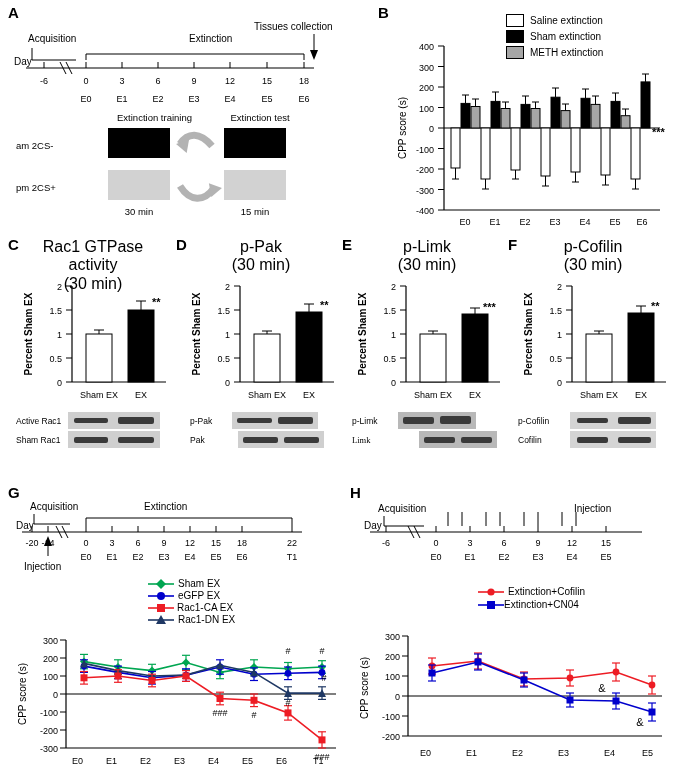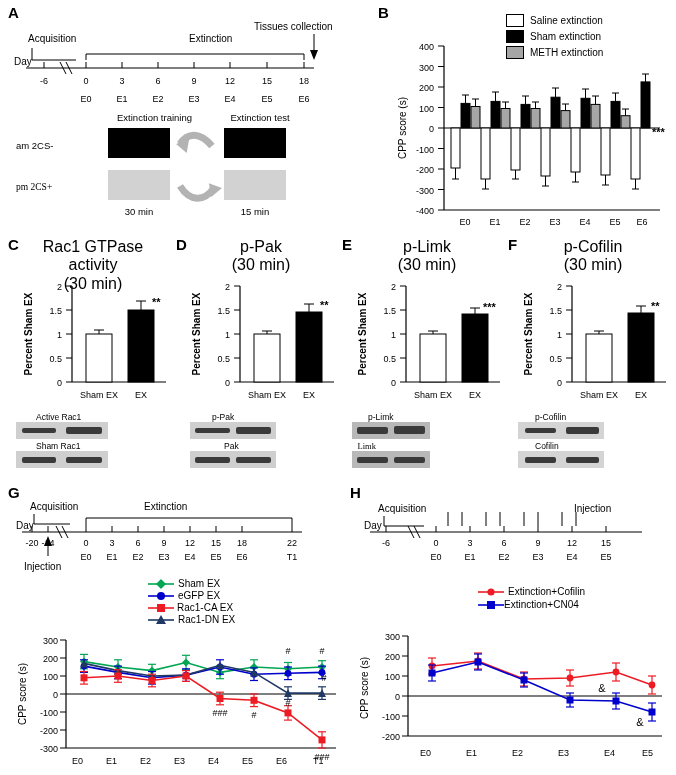--- a/index.html
+++ b/index.html
@@ -4,21 +4,21 @@
 <style>
   html,body{margin:0;padding:0;background:#fff;}
   body{width:676px;height:775px;position:relative;font-family:"Liberation Sans",sans-serif;color:#000;}
   .panel-letter{position:absolute;font-weight:bold;font-size:15px;}
   .ttl{position:absolute;font-size:16px;text-align:center;line-height:1.15;}
   svg{display:block;}
   .lbl{font-size:9px;}
   .axlbl{font-size:10px;}
   .legtxt{font-size:10px;}
   .wb-wrap{position:absolute;}
-  .wb-row{display:flex;align-items:center;margin-bottom:2px;flex-direction:column;}
+  .wb-row{display:flex;align-items:center;margin-bottom:2px;}
   .wb-name{font-size:8.5px;width:52px;text-align:left;}
   .wb-img{height:17px;position:relative;overflow:hidden;background:#cfcfcf;}
   .bandline{position:absolute;left:4%;width:92%;height:6px;background:#3a3a3a;border-radius:2px;filter:blur(0.4px);}
 </style>
 </head>
 <body>
 
 <div class="panel-letter" style="left:8px;top:4px;">A</div>
 
 <svg width="330" height="230" style="position:absolute;left:14px;top:16px;">
@@ -70,21 +70,21 @@
   <text x="216" y="86" text-anchor="middle" class="lbl">E4</text>
   <text x="253" y="86" text-anchor="middle" class="lbl">E5</text>
   <text x="290" y="86" text-anchor="middle" class="lbl">E6</text>
 </svg>
 
 <div style="position:absolute;left:84px;top:112px;">
   <div style="position:relative;width:250px;height:112px;">
     <div class="lbl" style="position:absolute;left:4px;top:0;width:104px;text-align:right;font-size:9.5px;">Extinction training</div>
     <div class="lbl" style="position:absolute;left:128px;top:0;width:96px;text-align:center;font-size:9.5px;">Extinction test</div>
     <div class="lbl" style="position:absolute;left:-68px;top:28px;font-size:9.5px;">am 2CS-</div>
-    <div class="lbl" style="position:absolute;left:-68px;top:70px;font-size:9.5px;font-family:Liberation Serif, serif;">pm 2CS+</div>
+    <div class="lbl" style="position:absolute;left:-68px;top:70px;font-size:9.5px;">pm 2CS+</div>
 
     <div style="position:absolute;left:24px;top:16px;width:62px;height:30px;background:#000;"></div>
     <div style="position:absolute;left:140px;top:16px;width:62px;height:30px;background:#000;"></div>
 
     <div style="position:absolute;left:24px;top:58px;width:62px;height:30px;background:#d2d2d2;"></div>
     <div style="position:absolute;left:140px;top:58px;width:62px;height:30px;background:#d2d2d2;"></div>
 
     <svg width="250" height="112" style="position:absolute;left:0;top:0;">
       <path d="M128 34 C 116 20, 104 20, 96 32" stroke="#b3b3b3" stroke-width="7" fill="none"></path>
       <polygon points="92,26 104,33 92,40" fill="#b3b3b3" transform="rotate(-170 98 33)"></polygon>
@@ -317,21 +317,21 @@
 </svg>
 <div class="wb-wrap" style="left:190px;top:412px;">
   <div class="wb-row">
     <span class="wb-name" style="width:42px;">p-Pak</span>
     <span class="wb-img" style="width:86px;">
       <span class="bandline" style="left:6%;width:40%;top:6px;height:5px;"></span>
       <span class="bandline" style="left:54%;width:40%;top:5px;height:7px;"></span>
     </span>
   </div>
   <div class="wb-row">
-    <span class="wb-name" style="width:18px;">Pak</span>
+    <span class="wb-name" style="width:48px;">Pak</span>
     <span class="wb-img" style="width:86px;">
       <span class="bandline" style="left:6%;width:40%;top:6px;height:6px;"></span>
       <span class="bandline" style="left:54%;width:40%;top:6px;height:6px;"></span>
     </span>
   </div>
 </div>
 
 <div class="panel-letter" style="left:342px;top:236px;">E</div>
 <div class="ttl" style="left:352px;top:238px;width:150px;">
   <span>p-Limk</span><br>

